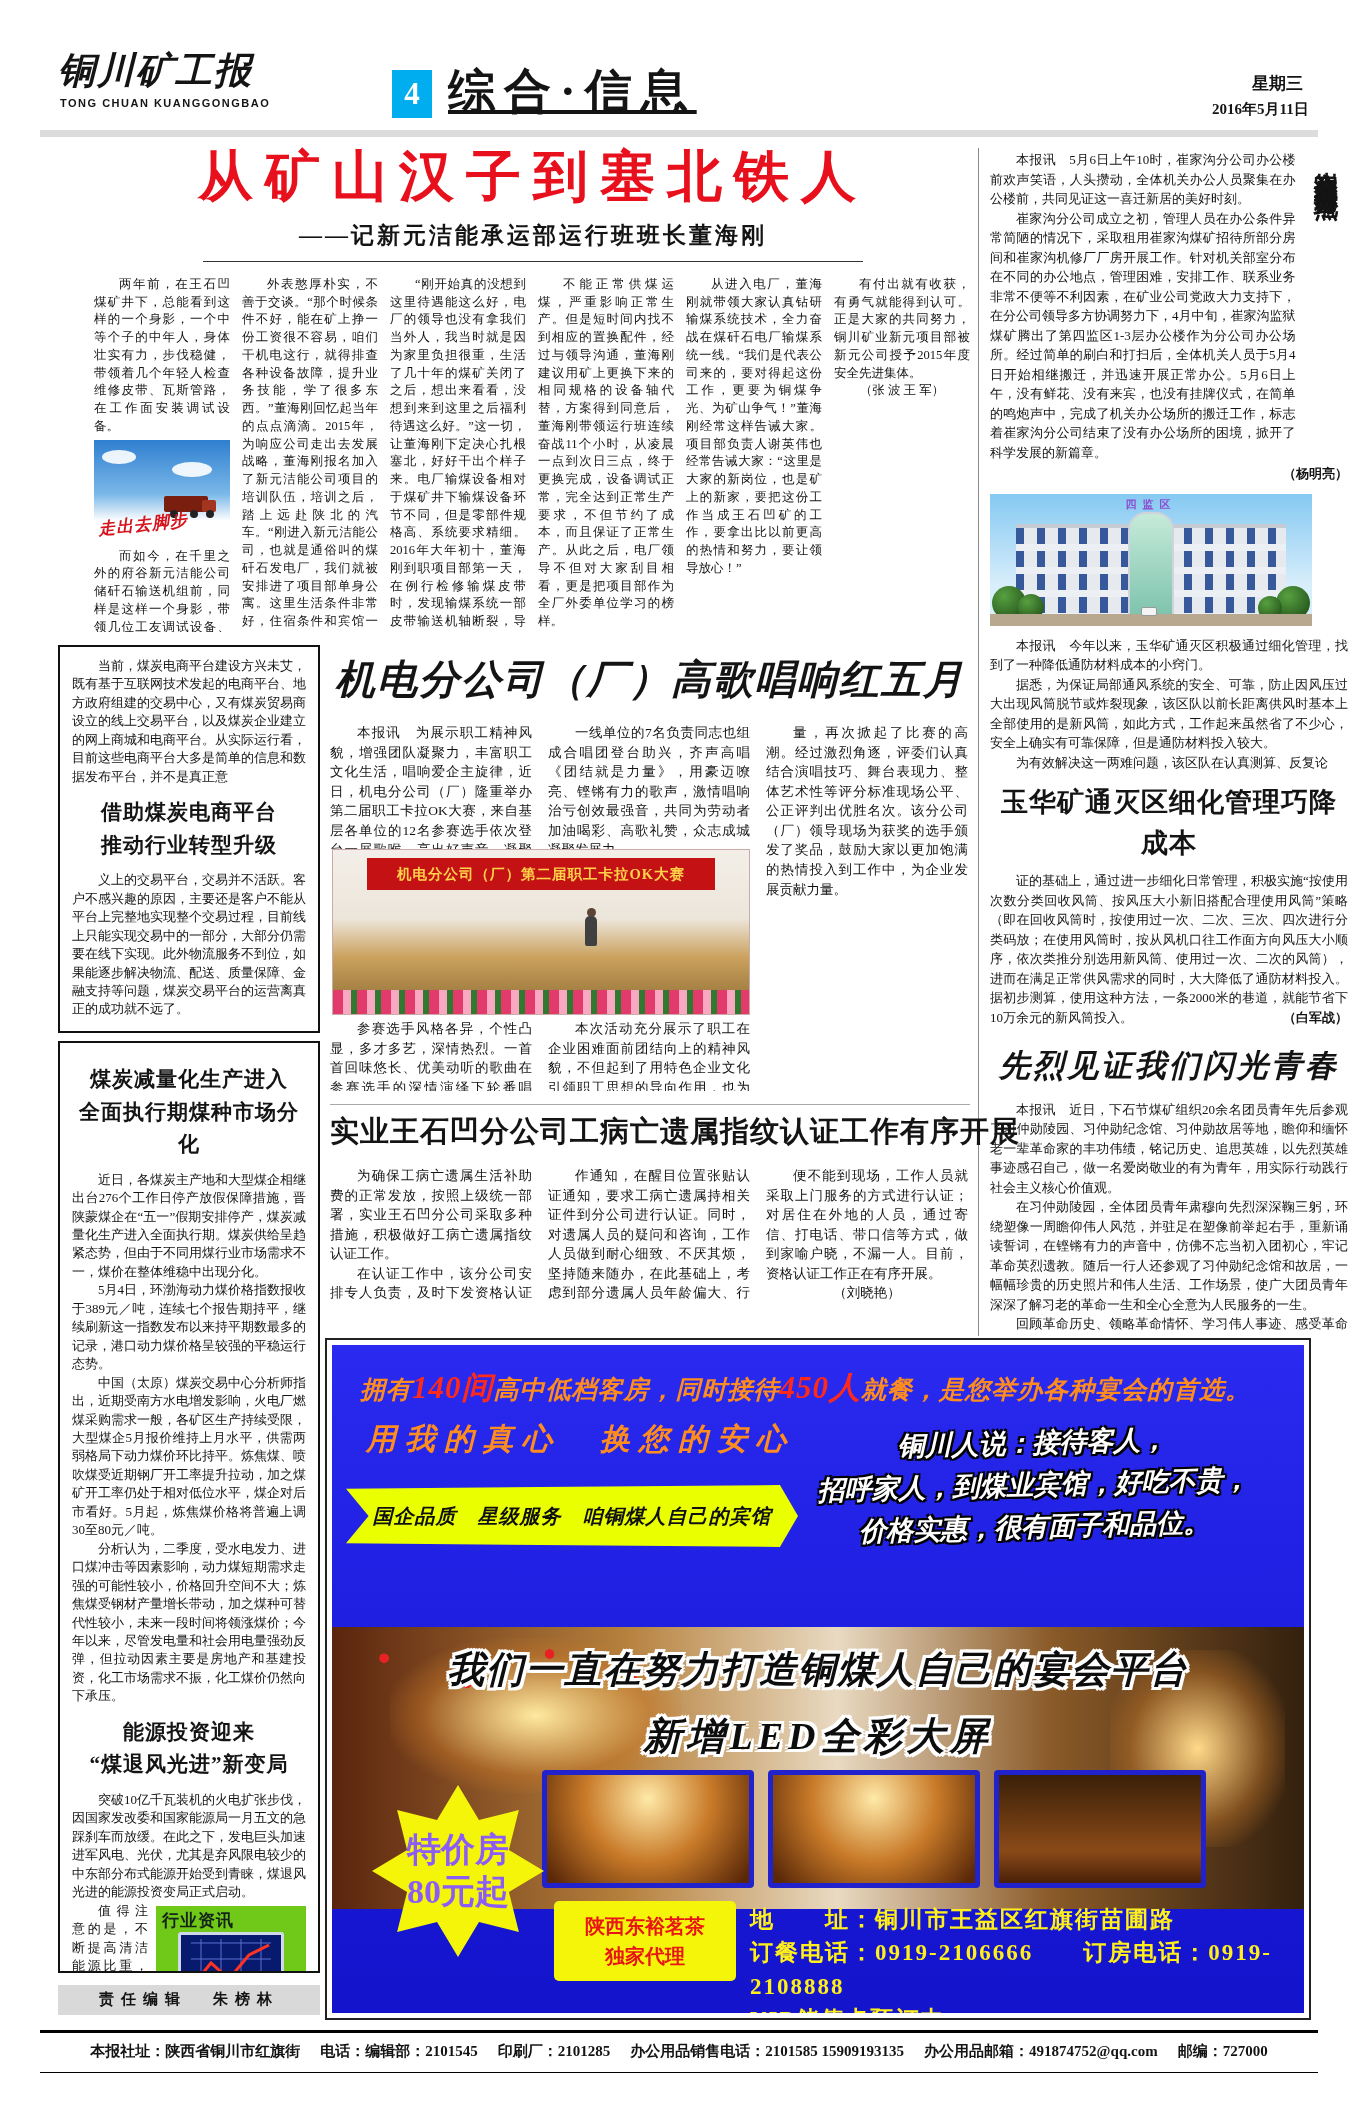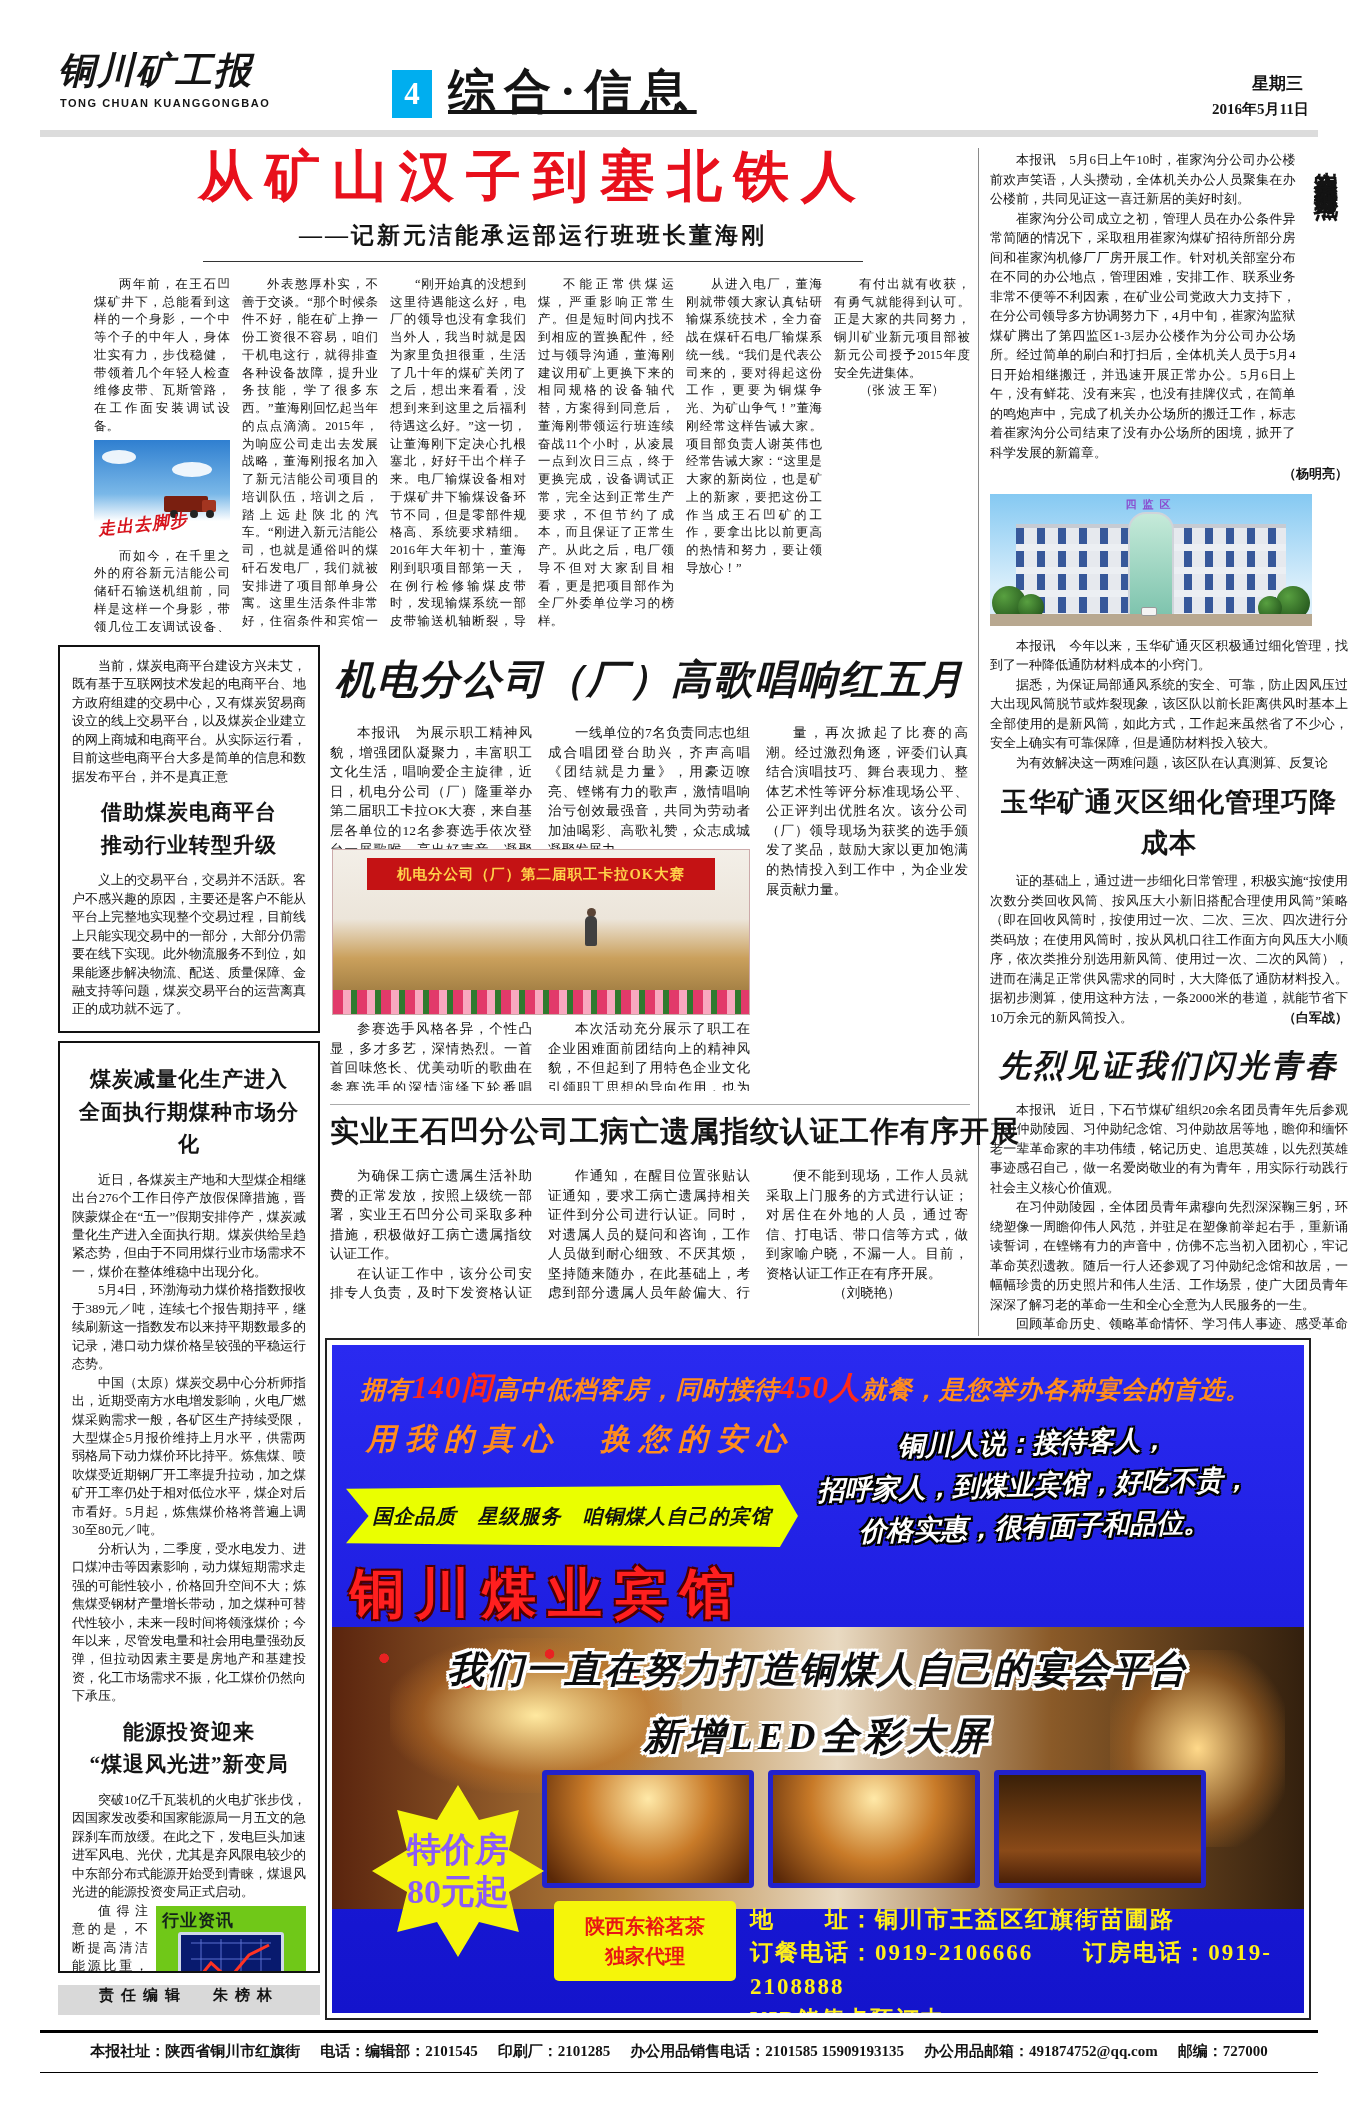--- a/index.html
+++ b/index.html
@@ -71,21 +71,21 @@
   
   .leftcol { left:58px; top:645px; width:262px; font-size:13px; line-height:1.42; text-align:justify; }
   .lbox { border:2px solid #111; padding:10px 12px; overflow:hidden; }
   .lbox1 { height:388px; }
   .lbox2 { margin-top:8px; height:932px; }
   .lbox-head { text-align:center; font-weight:900; font-size:21px; line-height:1.55; margin:10px 0; letter-spacing:1px; text-indent:0; }
   .laptop-box { float:right; width:150px; height:146px; background:#70c818; margin:4px 0 2px 8px; position:relative; }
   .laptop-label { position:absolute; left:6px; top:3px; font-size:17px; font-weight:900; color:#14231a; letter-spacing:1px; }
   .laptop-screen { position:absolute; left:22px; top:26px; width:106px; height:72px; background:#081a6e;
                    border:3px solid #cfd8e8; border-radius:3px; }
-  .editor-bar { margin-top:12px; height:30px; background:#d9d9d9; display:flex; align-items:flex-start;
+  .editor-bar { margin-top:12px; height:30px; background:#d9d9d9; display:flex; align-items:center;
                 justify-content:center; gap:26px; font-size:15px; font-weight:700; letter-spacing:7px; }
 
   
   .center1 { left:330px; top:652px; width:640px; }
   .c1-head { font-size:40px; font-weight:900; font-style:italic; text-align:center; letter-spacing:2px; }
   .c1-body { position:relative; display:flex; gap:16px; margin-top:16px; height:368px; overflow:hidden;
              font-size:13.5px; line-height:1.45; text-align:justify; }
   .ccol { width:202px; flex:0 0 202px; overflow:hidden; }
   .seg1 { height:126px; overflow:hidden; }
   .cspacer { height:170px; }
@@ -348,21 +348,20 @@
       <div class="ad-top1">
         <span>拥有</span><span class="hl">140间</span><span>高中低档客房，同时接待</span><span class="hl">450人</span><span>就餐，是您举办各种宴会的首选。</span>
       </div>
       <div class="ad-top2">用我的真心　换您的安心</div>
       <div class="ad-say">
         <div>铜川人说：接待客人，</div>
         <div>招呼家人，到煤业宾馆，好吃不贵，</div>
         <div>价格实惠，很有面子和品位。</div>
       </div>
       <div class="ad-ribbon">国企品质　星级服务　咱铜煤人自己的宾馆</div>
-      <div class="ad-hotel">铜川煤业宾馆</div>
 
       <div class="ad-collage">
         <div class="glow-left"></div>
         <div class="glow-right"></div>
         <div class="lanterns"></div>
       </div>
 
       <div class="ad-slogan ad-slogan1">我们一直在努力打造铜煤人自己的宴会平台</div>
       <div class="ad-slogan ad-slogan2">新增LED全彩大屏</div>
 

